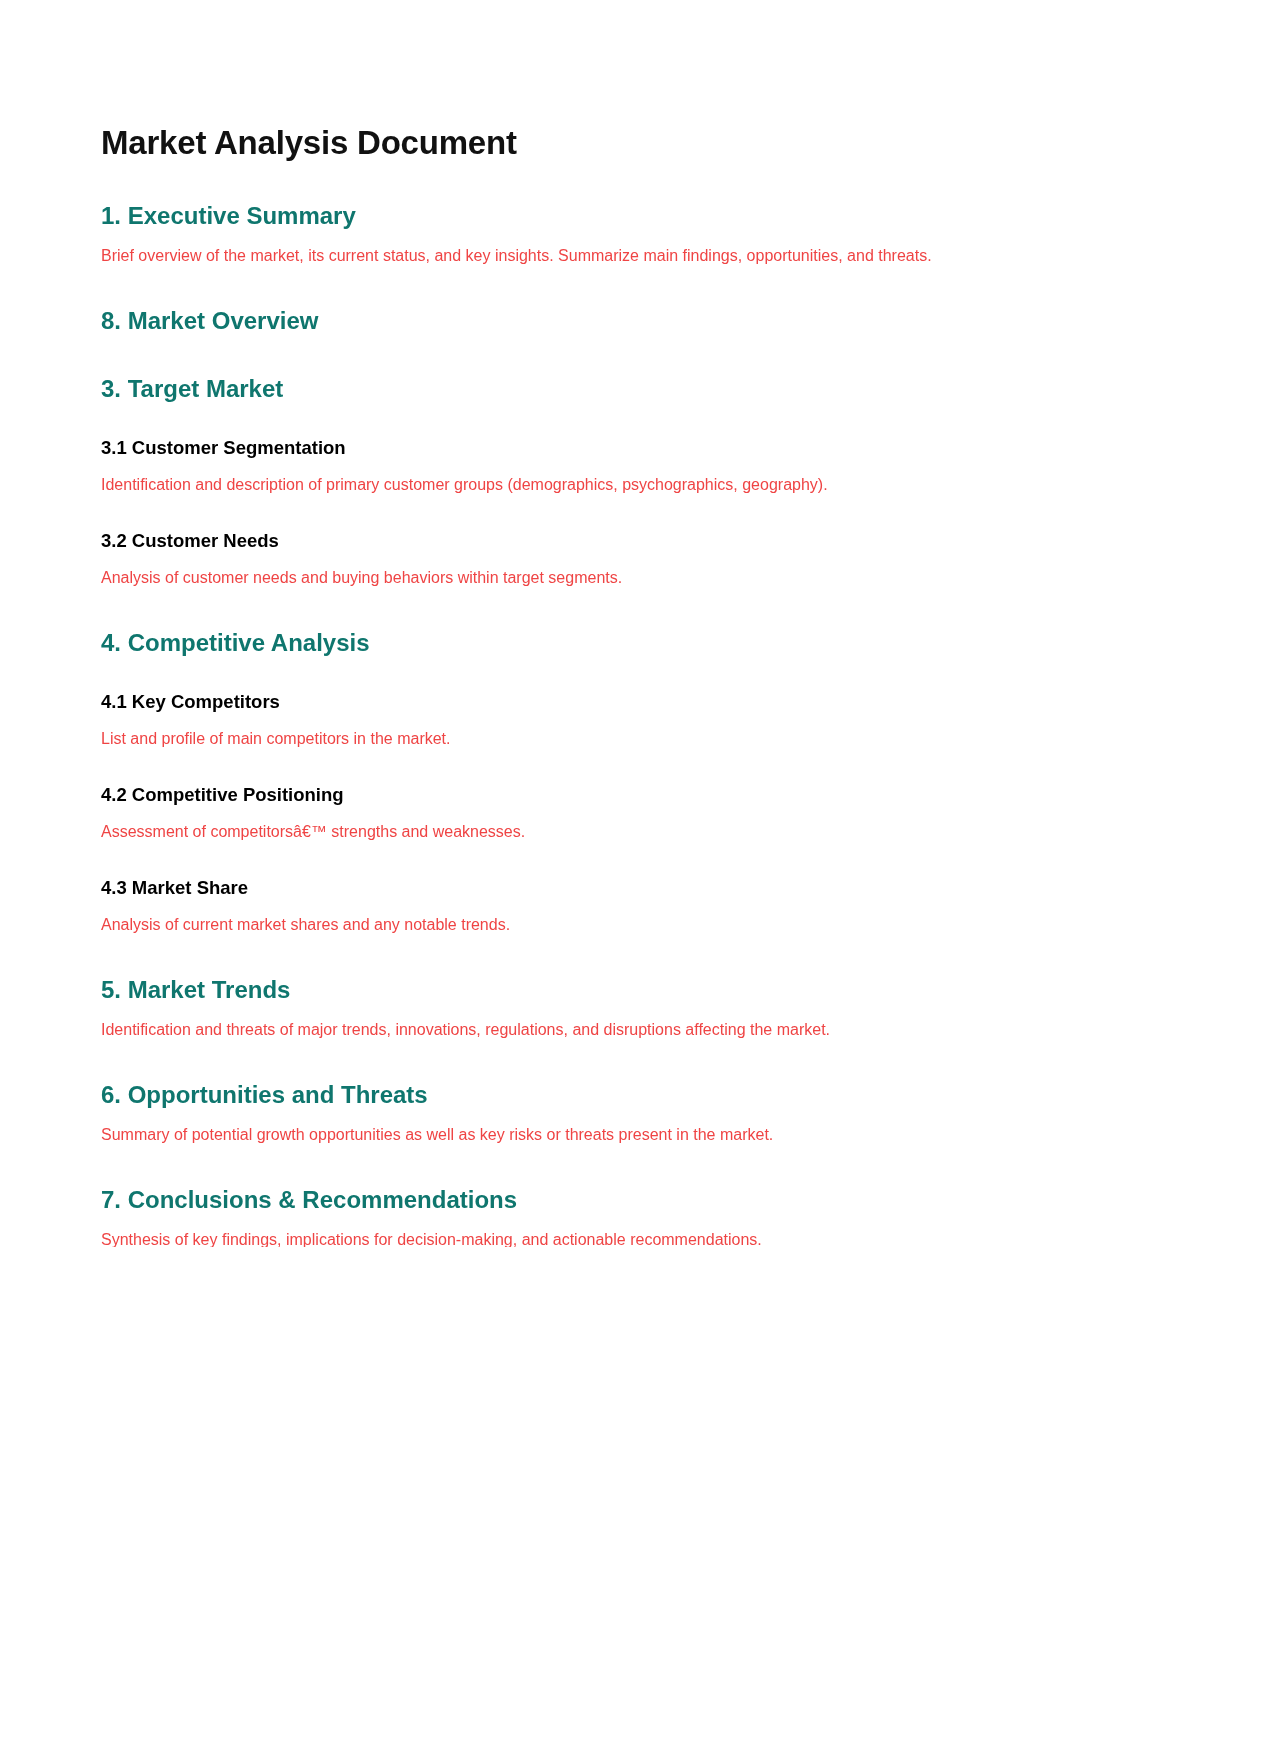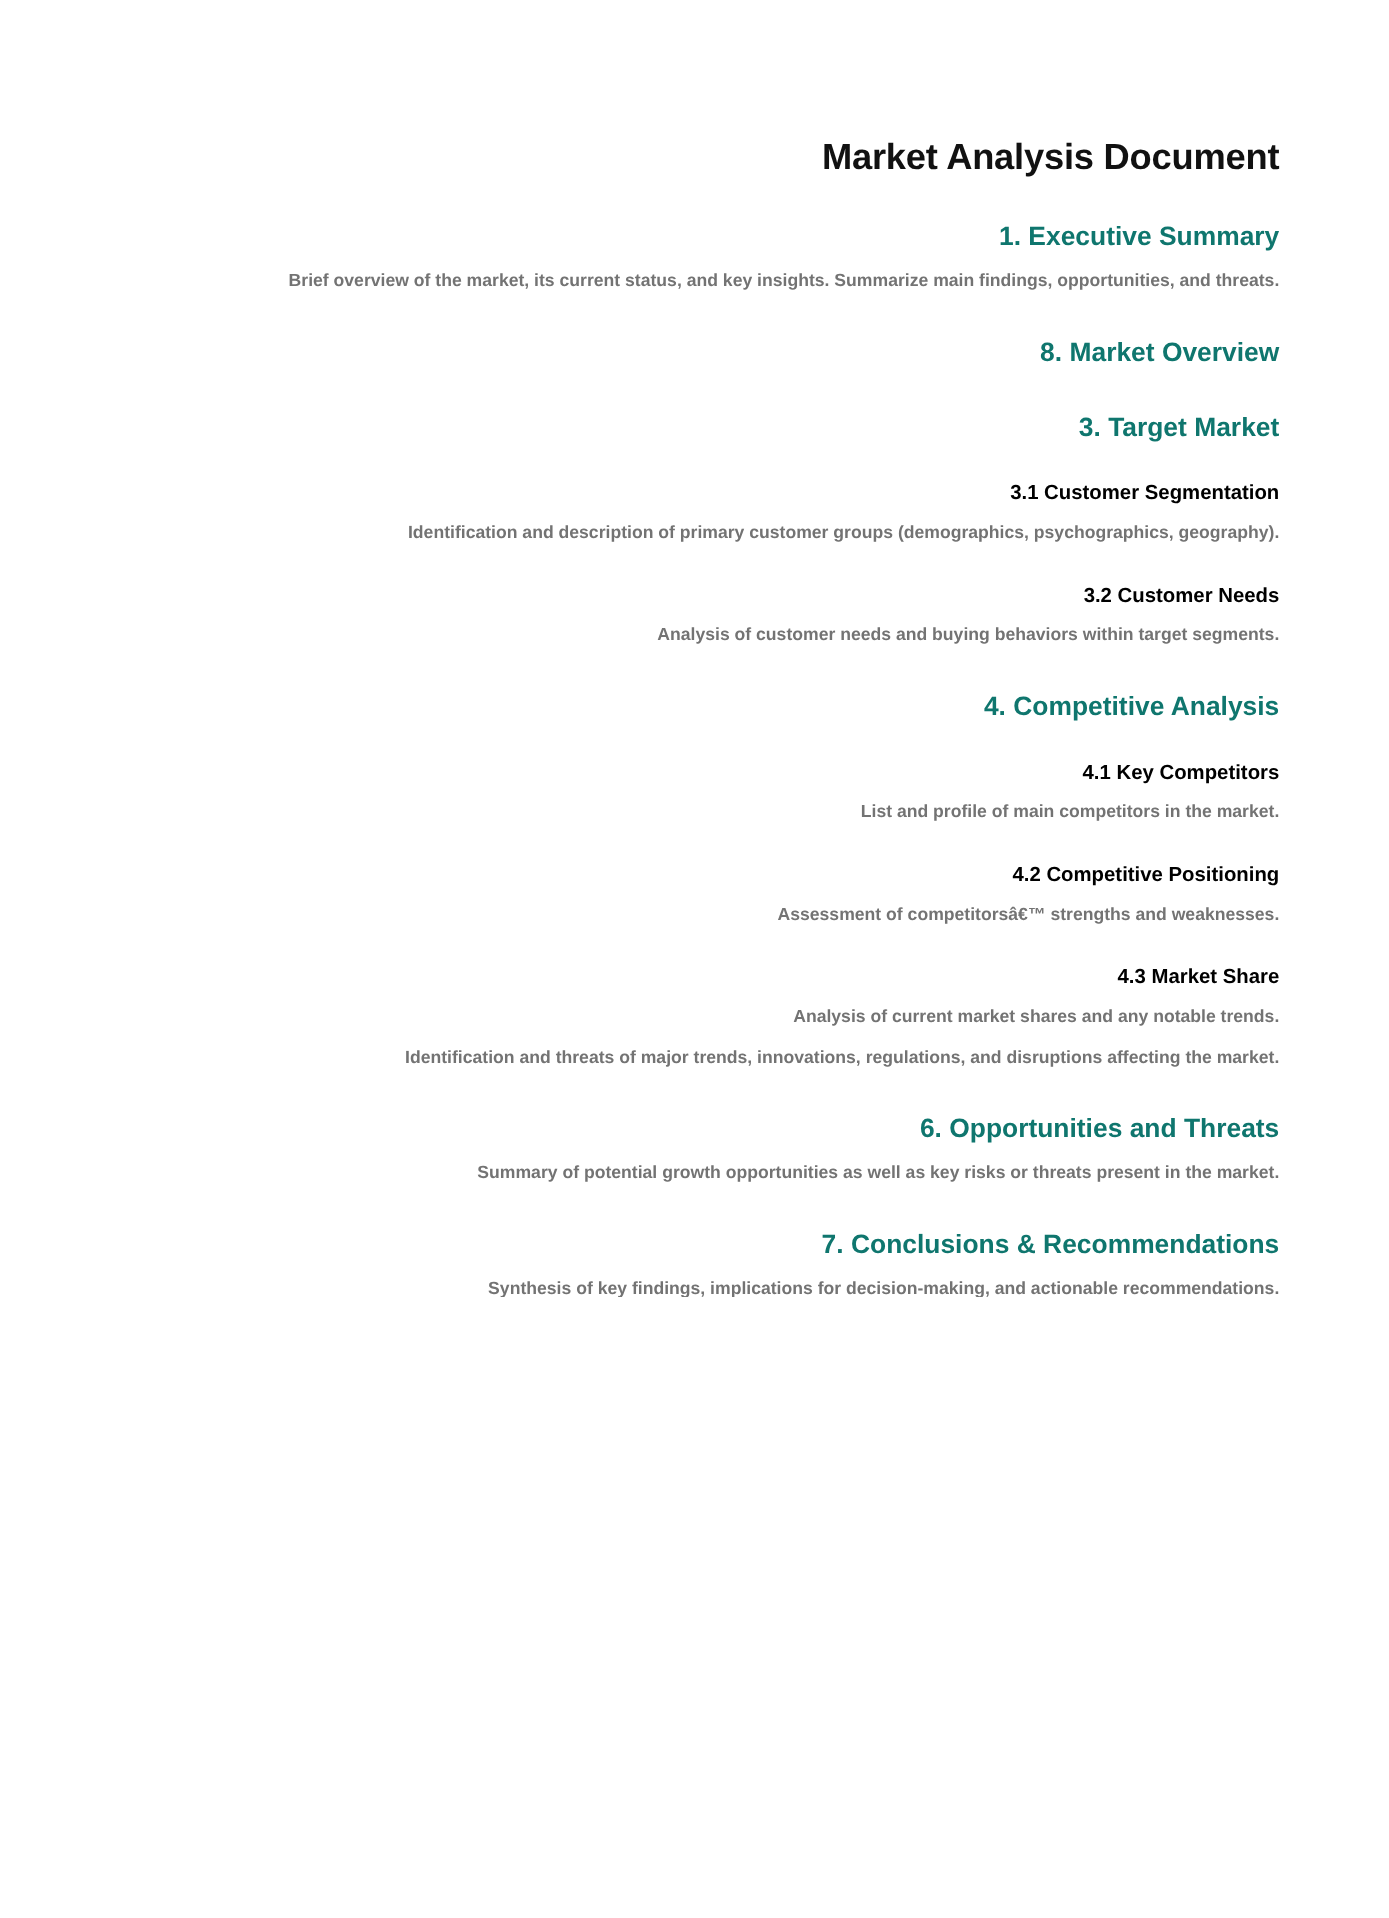--- a/index.html
+++ b/index.html
@@ -3,21 +3,20 @@
 <meta charset="utf-8">
 <style>
   * { box-sizing: border-box; }
   html, body { margin: 0; padding: 0; background: #ffffff; }
   .canvas {
     width: 1263px;
     height: 1744px;
     background: #ffffff;
     overflow: hidden;
     font-family: "Liberation Sans", "DejaVu Sans", sans-serif;
-    text-align: right;
   }
   .page { padding: 124px 100px 0 101px; }
   h1 {
     font-size: 33px;
     line-height: 1.15;
     font-weight: 700;
     color: #111111;
     margin: 0 0 10px 0;
     letter-spacing: -0.2px;
   }
@@ -31,22 +30,22 @@
   h3 {
     font-size: 18.5px;
     line-height: 1.2;
     font-weight: 700;
     color: #000000;
     margin: 34px 0 16px 0;
   }
   p {
     font-size: 16px;
     line-height: 1.3;
-    font-weight: 700;
-    color: #737373;
+    font-weight: 400;
+    color: #ef4444;
     margin: 16px 0 16px 0;
   }
   
   p.cut {
     height: 17px;
     overflow: hidden;
     margin-bottom: 0;
   }
 </style>
 </head>
@@ -93,20 +92,21 @@
         <p>Assessment of competitorsâ€™ strengths and weaknesses.</p>
       </div>
 
       <div>
         <h3>4.3 Market Share</h3>
         <p>Analysis of current market shares and any notable trends.</p>
       </div>
     </section>
 
     <section>
+      <h2>5. Market Trends</h2>
       <p>Identification and threats of major trends, innovations, regulations, and disruptions affecting the market.</p>
     </section>
 
     <section>
       <h2>6. Opportunities and Threats</h2>
       <p>Summary of potential growth opportunities as well as key risks or threats present in the market.</p>
     </section>
 
     <section>
       <h2>7. Conclusions &amp; Recommendations</h2>

